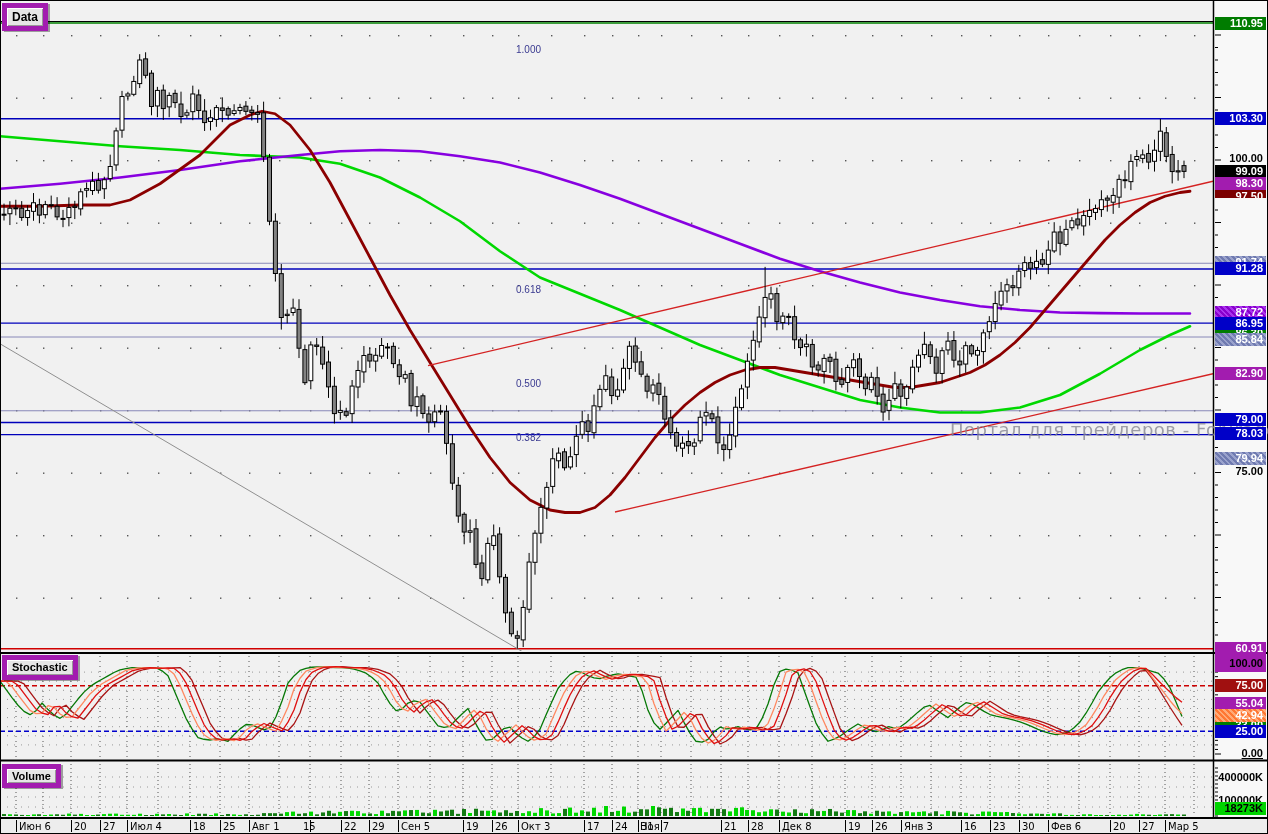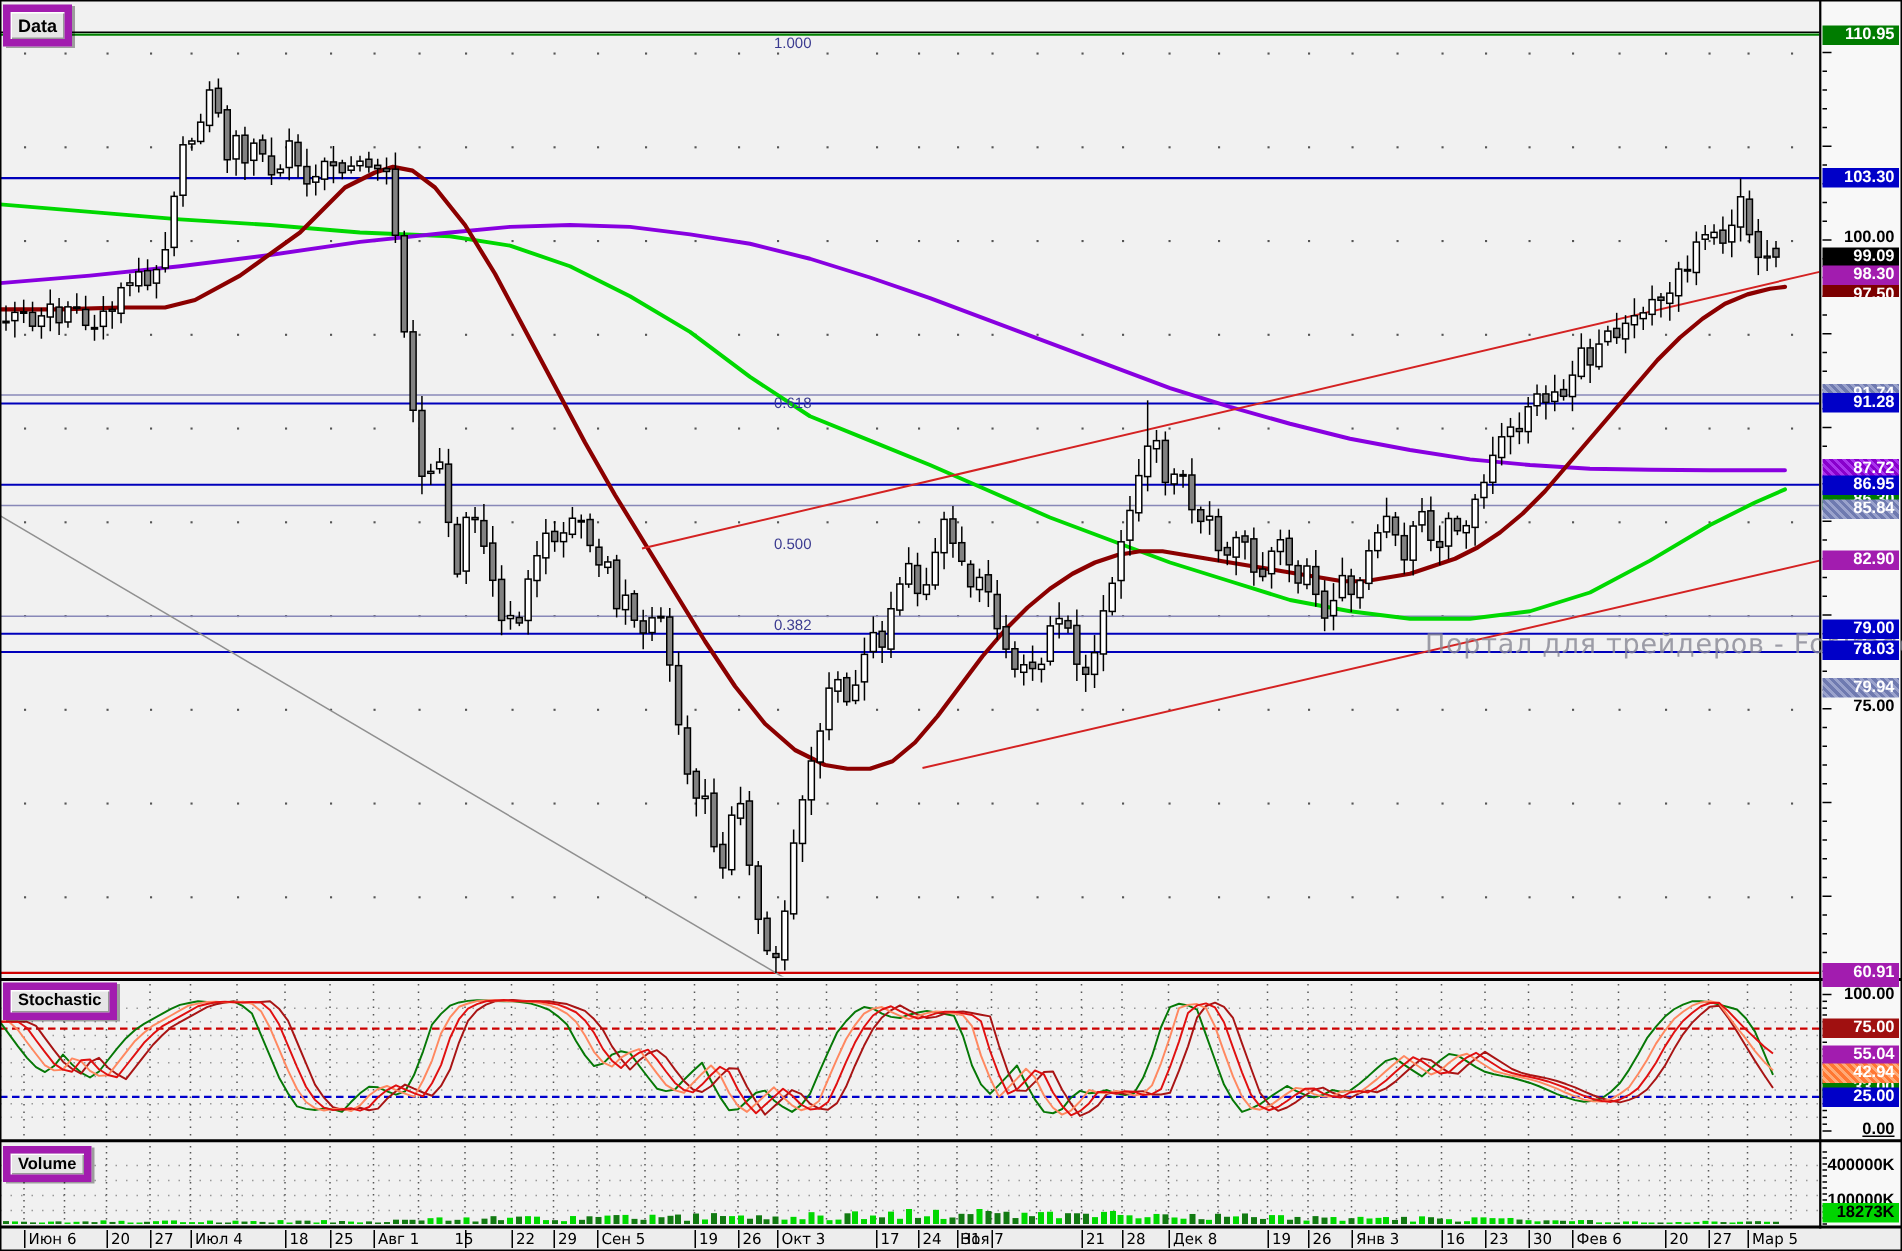--- a/index.html
+++ b/index.html
@@ -14,21 +14,21 @@
   .plabel{position:absolute;left:1215px;width:51px;height:13px;box-sizing:border-box;
        font:bold 11px "Liberation Sans",sans-serif;line-height:13px;text-align:right;
        padding-right:3px;color:#fff;overflow:hidden;}
   .bg-none{background:transparent;color:#000;}
   .bg-green{background:#007c00;} .bg-brightgreen{background:#00d400;color:#000;}
   .bg-blue{background:#0000c8;} .bg-black{background:#000;}
   .bg-red{background:#a21caf;} .bg-darkred{background:#7c0000;} .bg-darkred2{background:#a01010;}
   .bg-slate{background:repeating-linear-gradient(45deg,#6f7ab0 0 2px,#9aa2cc 2px 4px);}
   .bg-purple{background:repeating-linear-gradient(45deg,#8800cc 0 2px,#aa33ee 2px 4px);}
   .bg-orange{background:repeating-linear-gradient(45deg,#ff7733 0 2px,#ffaa77 2px 4px);}
-  .fib-label{position:absolute;font:10px "Liberation Sans",sans-serif;color:#3a3a90;z-index:3;}
+  .fib-label{position:absolute;font:10px "Liberation Sans",sans-serif;color:#3a3a90;z-index:3;margin-top:20px;}
   .date-label{position:absolute;top:821px;font:10px "DejaVu Sans",sans-serif;color:#000;
        white-space:nowrap;z-index:3;}
 </style>
 </head>
 <body>
 
 <div id="app">
   <svg id="chart" width="1268" height="834">
       <rect x="0" y="0" width="1213" height="819" fill="#f1f1f1"></rect>
       <rect x="1213" y="0" width="55" height="819" fill="#f8f8f8"></rect>
@@ -1313,21 +1313,21 @@
       <div class="plabel bg-blue" style="top: 262px; z-index: 4;">91.28</div>
       <div class="plabel bg-purple" style="top: 306px; z-index: 4;">87.72</div>
       <div class="plabel bg-blue" style="top: 317px; z-index: 4;">86.95</div>
       <div class="plabel bg-green" style="top: 327px; z-index: 3;">86.30</div>
       <div class="plabel bg-slate" style="top: 333px; z-index: 4;">85.84</div>
       <div class="plabel bg-red" style="top: 367px; z-index: 4;">82.90</div>
       <div class="plabel bg-slate" style="top: 404px; z-index: 3; margin-top: 48px;">79.94</div>
       <div class="plabel bg-blue" style="top: 413px; z-index: 4;">79.00</div>
       <div class="plabel bg-blue" style="top: 427px; z-index: 4;">78.03</div>
       <div class="plabel bg-none" style="top: 465px; z-index: 4;">75.00</div>
-      <div class="plabel bg-red" style="top: 642px; height: 16px; z-index: 4;">60.91</div>
+      <div class="plabel bg-red" style="top: 642px; height: 30px; z-index: 4;">60.91</div>
       <div class="plabel bg-none" style="top: 657px; z-index: 4;">100.00</div>
       <div class="plabel bg-darkred2" style="top: 679px; z-index: 4;">75.00</div>
       <div class="plabel bg-red" style="top: 697px; z-index: 4;">55.04</div>
       <div class="plabel bg-orange" style="top: 709px; z-index: 4;">42.94</div>
       <div class="plabel bg-green" style="top: 719px; z-index: 3;">33.00</div>
       <div class="plabel bg-blue" style="top: 725px; z-index: 4;">25.00</div>
       <div class="plabel bg-none" style="top: 747px; z-index: 4; text-decoration: underline;">0.00</div>
       <div class="plabel bg-none" style="top: 771px; z-index: 4;">400000K</div>
       <div class="plabel bg-none" style="top: 794px; z-index: 4;">100000K</div>
       <div class="plabel bg-brightgreen" style="top: 802px; z-index: 4;">18273K</div>

